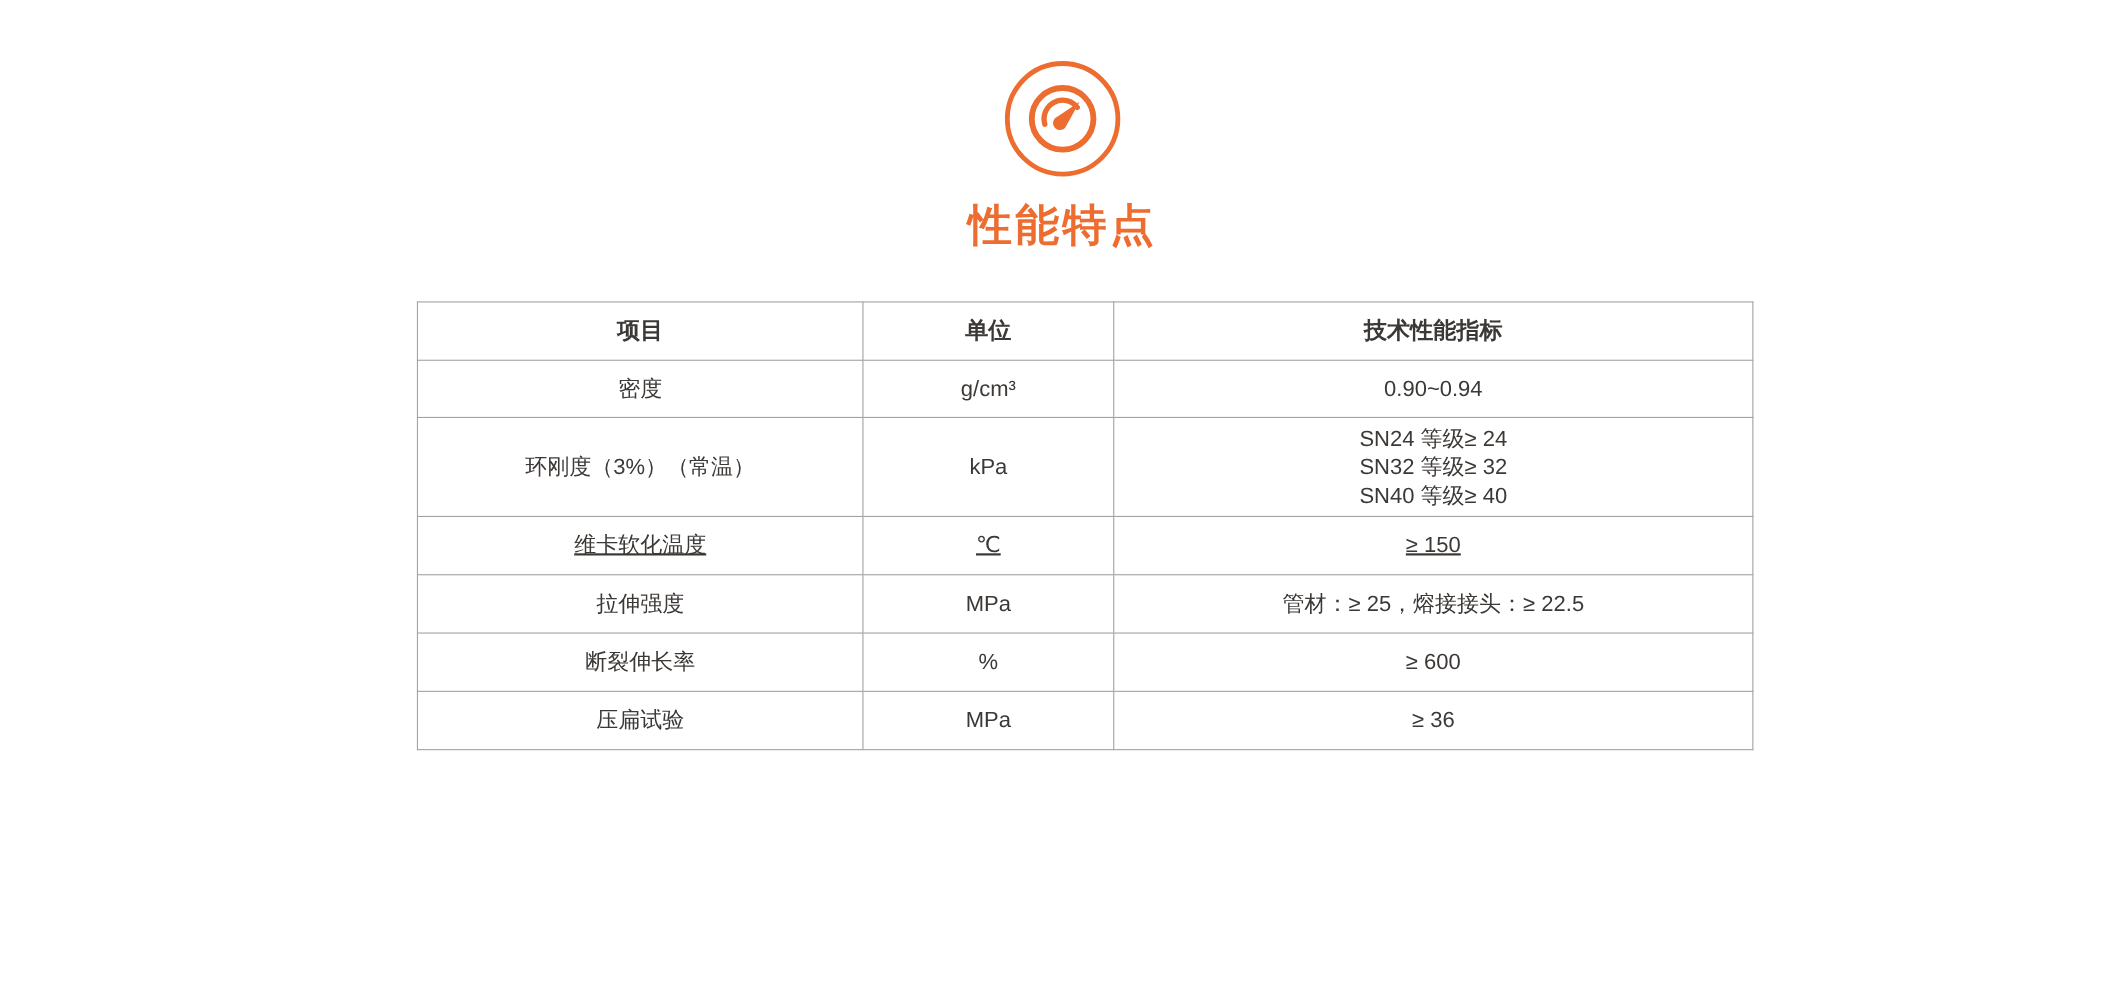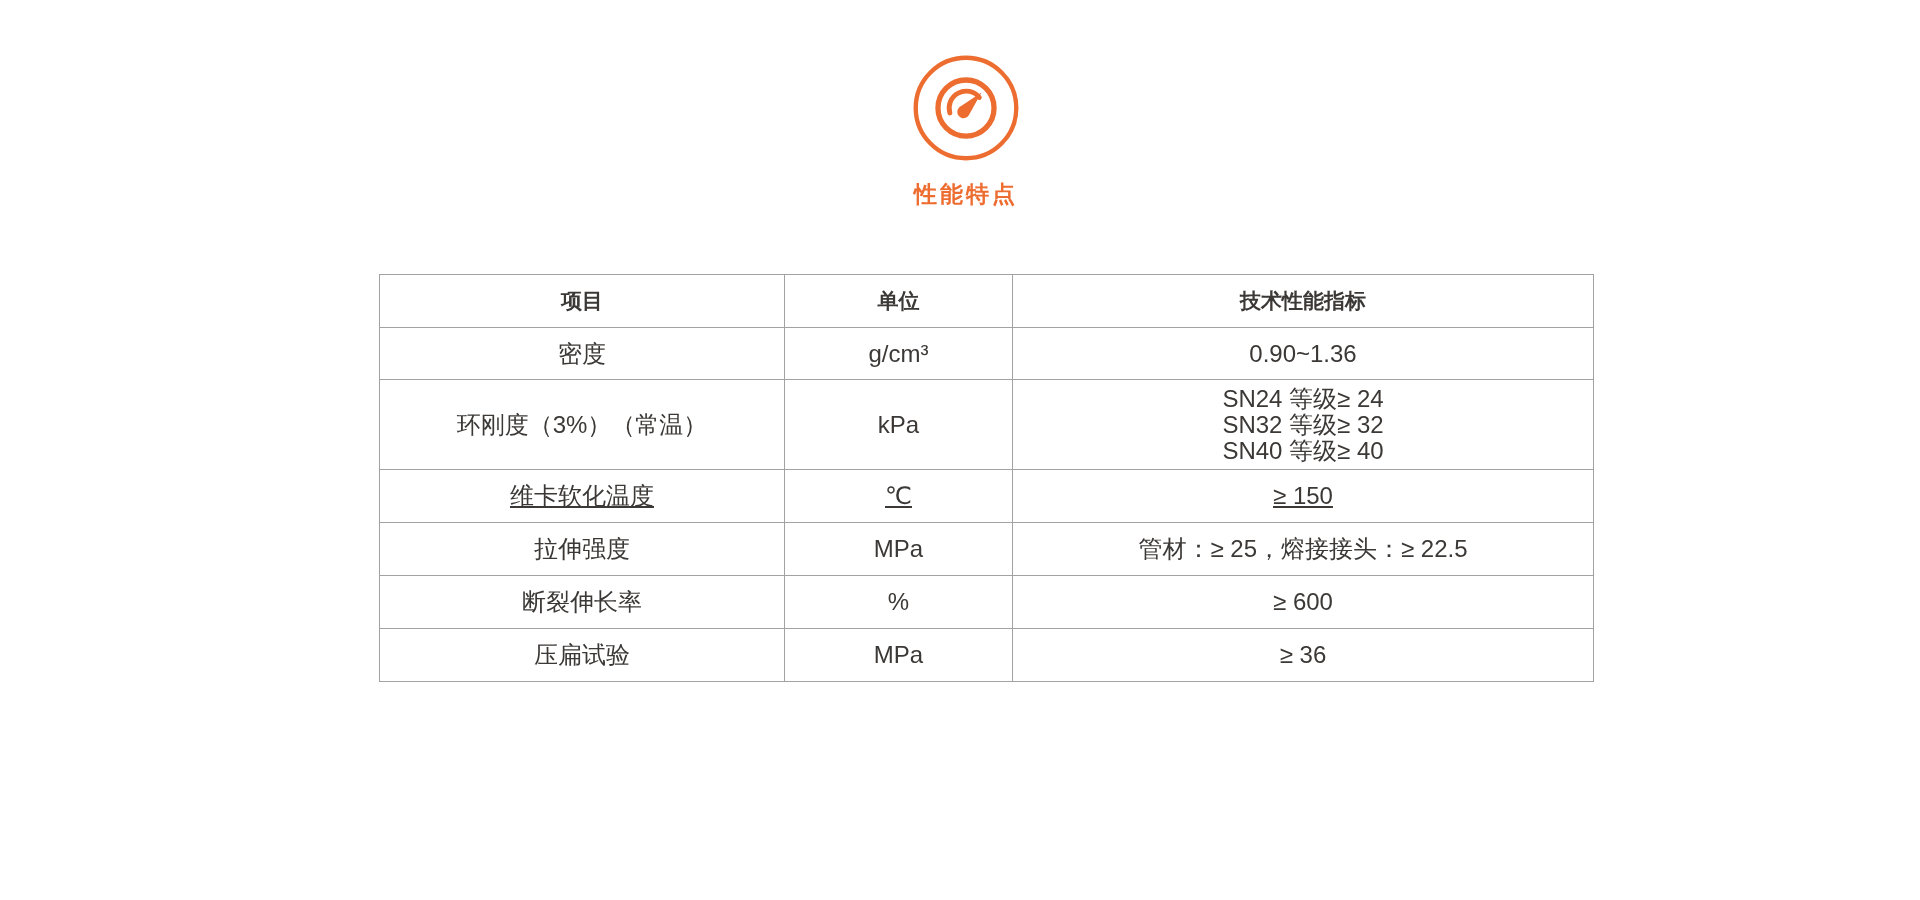--- a/index.html
+++ b/index.html
@@ -21,21 +21,21 @@
     width: 300px;
     text-align: center;
   }
   .gauge-wrap {
     display: inline-block;
     width: 116px;
     height: 116px;
   }
   .section-title {
     margin-top: 12px;
-    font-size: 23px;
+    font-size: 40px;
     font-weight: 700;
     letter-spacing: 3px;
     line-height: 1.1;
   }
 
   
   .spec-table-wrap {
     position: absolute;
     left: 351px;
     top: 274px;
@@ -44,21 +44,21 @@
   table.spec {
     border-collapse: collapse;
     table-layout: fixed;
     width: 1214px;
     background: #ffffff;
   }
   table.spec td, table.spec th {
     border: 1px solid #a2a2a2;
     text-align: center;
     vertical-align: middle;
-    font-size: 24px;
+    font-size: 20px;
     font-weight: 400;
     padding: 4px 8px;
     line-height: 26px;
     box-sizing: border-box;
   }
   table.spec th {
     font-size: 21px;
     font-weight: 700;
   }
   tr.h-head  { height: 53px; }
@@ -100,21 +100,21 @@
         <tr class="h-head">
           <th>项目</th>
           <th>单位</th>
           <th>技术性能指标</th>
         </tr>
 
         <tr class="h-r0">
           <td>密度</td>
           <td>g/cm³</td>
           <td>
-            <span class="spec-line">0.90~1.36</span>
+            <span class="spec-line">0.90~0.94</span>
           </td>
         </tr>
 
         <tr class="h-r1">
           <td>环刚度（3%）（常温）</td>
           <td>kPa</td>
           <td>
             <span class="spec-line">SN24 等级≥ 24</span>
             <span class="spec-line">SN32 等级≥ 32</span>
             <span class="spec-line">SN40 等级≥ 40</span>

